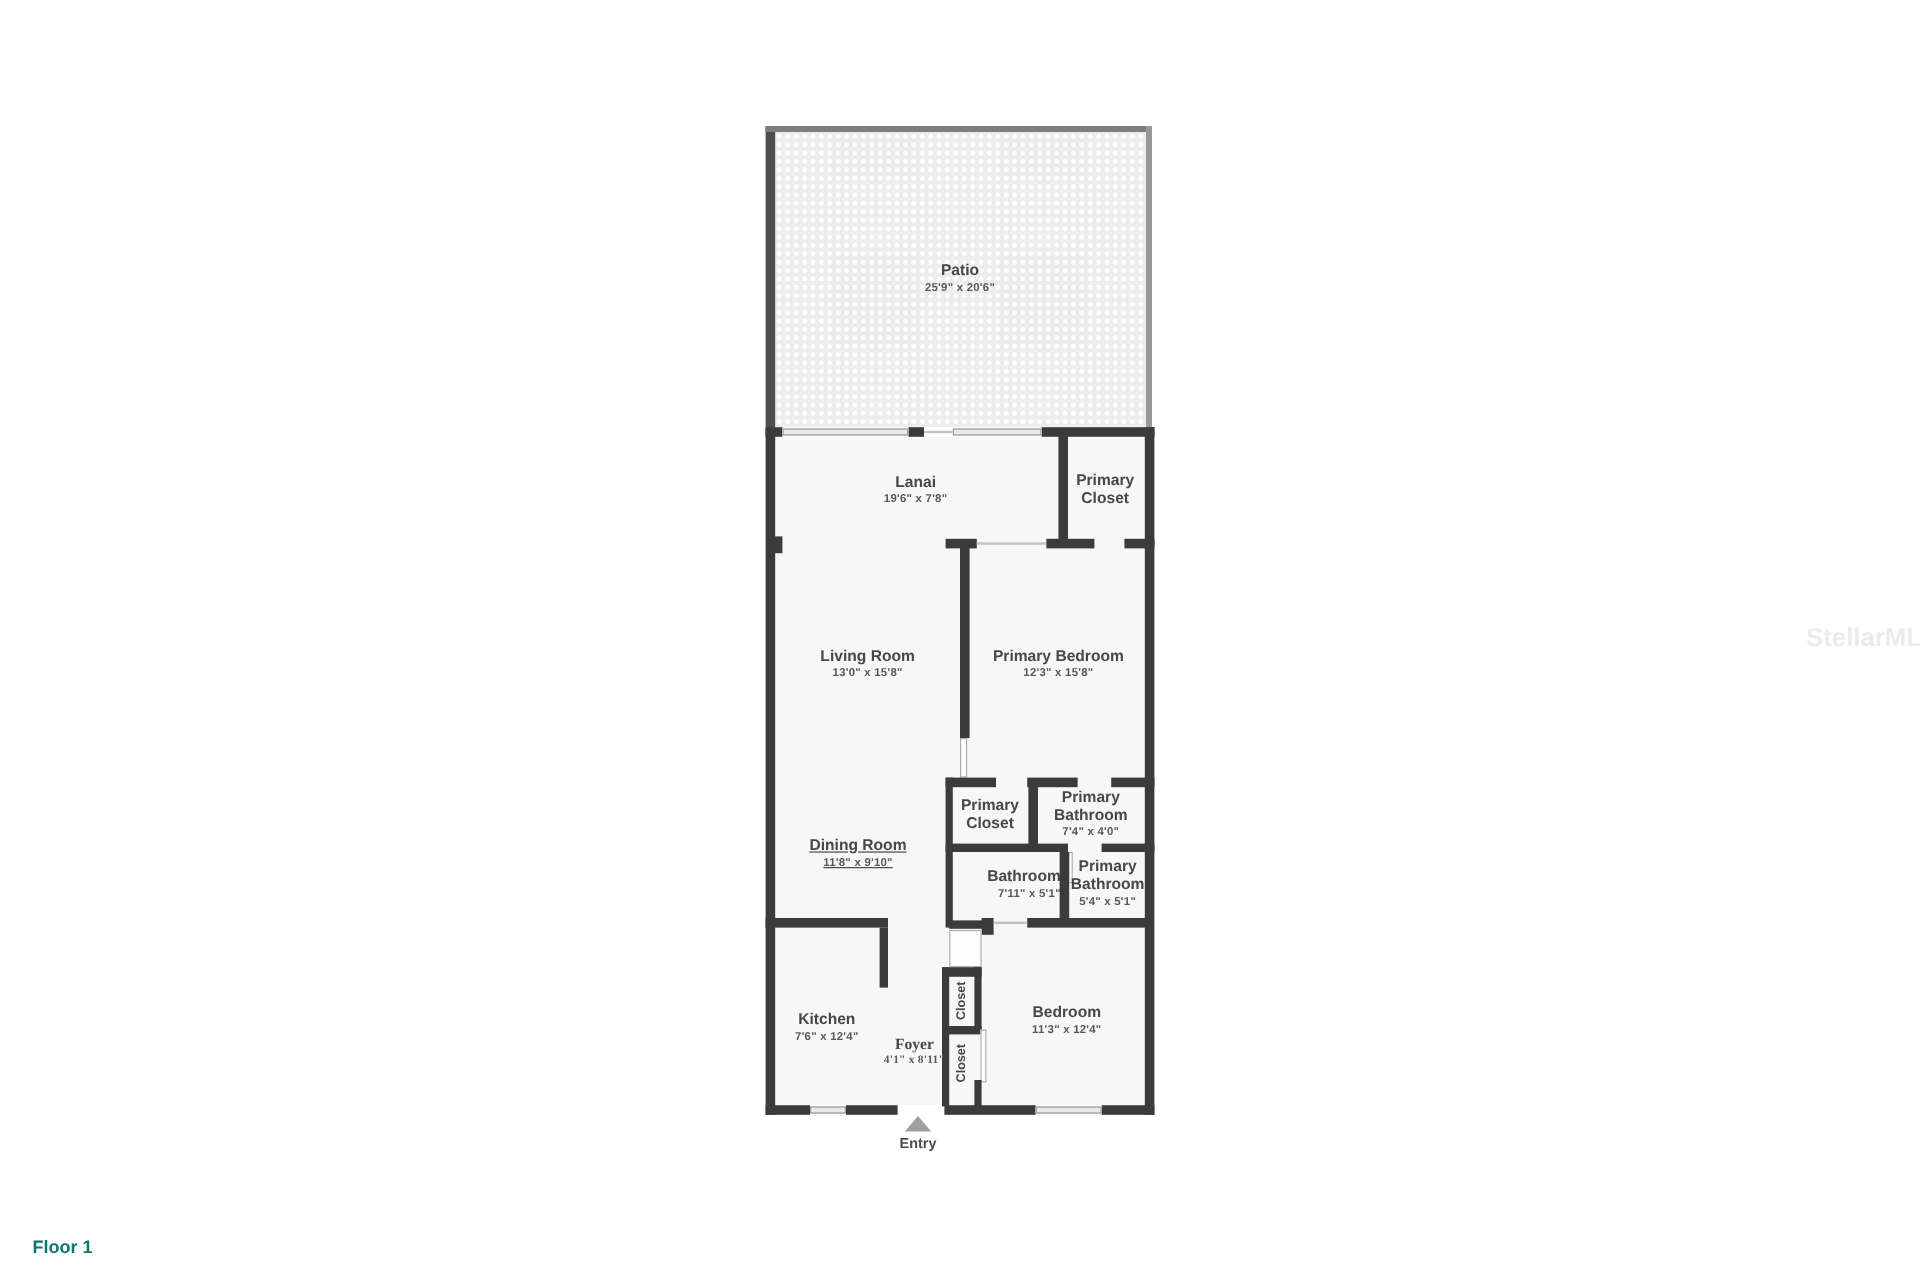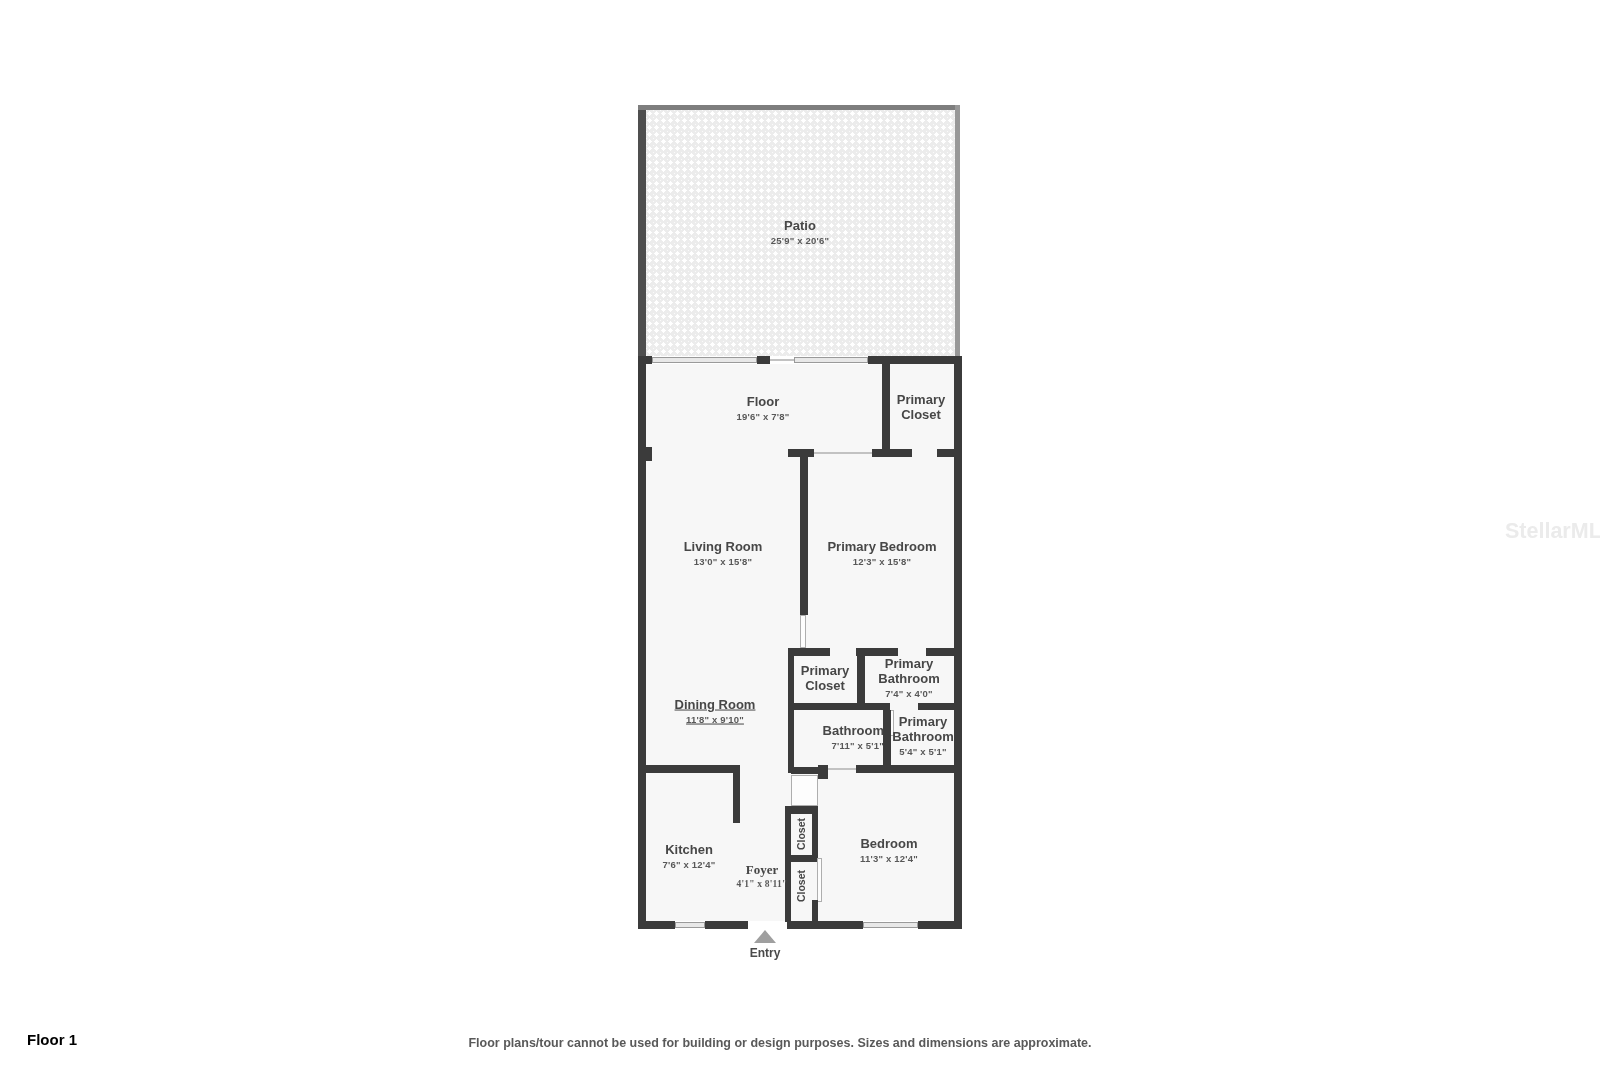--- a/index.html
+++ b/index.html
@@ -26,21 +26,21 @@
   .room{position:absolute;transform:translate(-50%,-50%);text-align:center;color:#474747;}
   .room.rot{transform:translate(-50%,-50%) rotate(-90deg);}
   .rn{font-size:13px;font-weight:bold;line-height:1.15;white-space:normal;}
   .rn.rot-n{font-size:10.5px;}
   .rd{font-size:9.5px;font-weight:600;color:#585858;margin-top:1px;letter-spacing:0.2px;white-space:nowrap;}
   
   .entry-tri{position:absolute;width:0;height:0;border-left:11px solid transparent;
              border-right:11px solid transparent;border-bottom:13px solid #9f9f9f;}
   .entry-lbl{position:absolute;transform:translate(-50%,-50%);font-size:12px;font-weight:bold;color:#4a4a4a;}
   
-  .floor-label{position:absolute;left:27px;top:1031px;font-size:15px;font-weight:bold;color:#000000;}
+  .floor-label{position:absolute;left:27px;top:1031px;font-size:15px;font-weight:bold;color:#0f766e;}
   .disclaimer{position:absolute;left:180px;top:1036px;width:1200px;text-align:center;
               font-size:12.5px;font-weight:bold;color:#595959;}
   .watermark{position:absolute;left:1505px;top:519px;font-size:21.5px;font-weight:bold;color:#ebebeb;}
 </style>
 </head>
 <body>
 
 <div class="page">
 
   <div class="patio" style="left:646px;top:110px;width:309px;height:246px;"></div>
@@ -101,21 +101,21 @@
   <div class="w" style="left:787px;top:921px;width:76px;height:8px;"></div>
   <div class="w" style="left:918px;top:921px;width:44px;height:8px;"></div>
   <div class="win" style="left:675px;top:922px;width:30px;"></div>
   <div class="win" style="left:863px;top:922px;width:55px;"></div>
 
   <div class="room" style="left:800px;top:232px;width:120px;">
     <div class="rn">Patio</div>
     <div class="rd">25'9" x 20'6"</div>
   </div>
   <div class="room" style="left:763px;top:408px;width:100px;">
-    <div class="rn">Floor</div>
+    <div class="rn">Lanai</div>
     <div class="rd">19'6" x 7'8"</div>
   </div>
   <div class="room" style="left:921px;top:408px;width:62px;">
     <div class="rn">Primary Closet</div>
   </div>
   <div class="room" style="left:723px;top:553px;width:120px;">
     <div class="rn">Living Room</div>
     <div class="rd">13'0" x 15'8"</div>
   </div>
   <div class="room" style="left:882px;top:553px;width:140px;">
@@ -157,16 +157,15 @@
   </div>
   <div class="room" style="left:889px;top:850px;width:110px;">
     <div class="rn">Bedroom</div>
     <div class="rd">11'3" x 12'4"</div>
   </div>
 
   <div class="entry-tri" style="left:754px;top:930px;"></div>
   <div class="entry-lbl" style="left:765px;top:953px;">Entry</div>
 
   <div class="floor-label">Floor 1</div>
-  <div class="disclaimer">Floor plans/tour cannot be used for building or design purposes. Sizes and dimensions are approximate.</div>
   <div class="watermark">StellarMLS</div>
 
 </div>
 
 </body></html>

